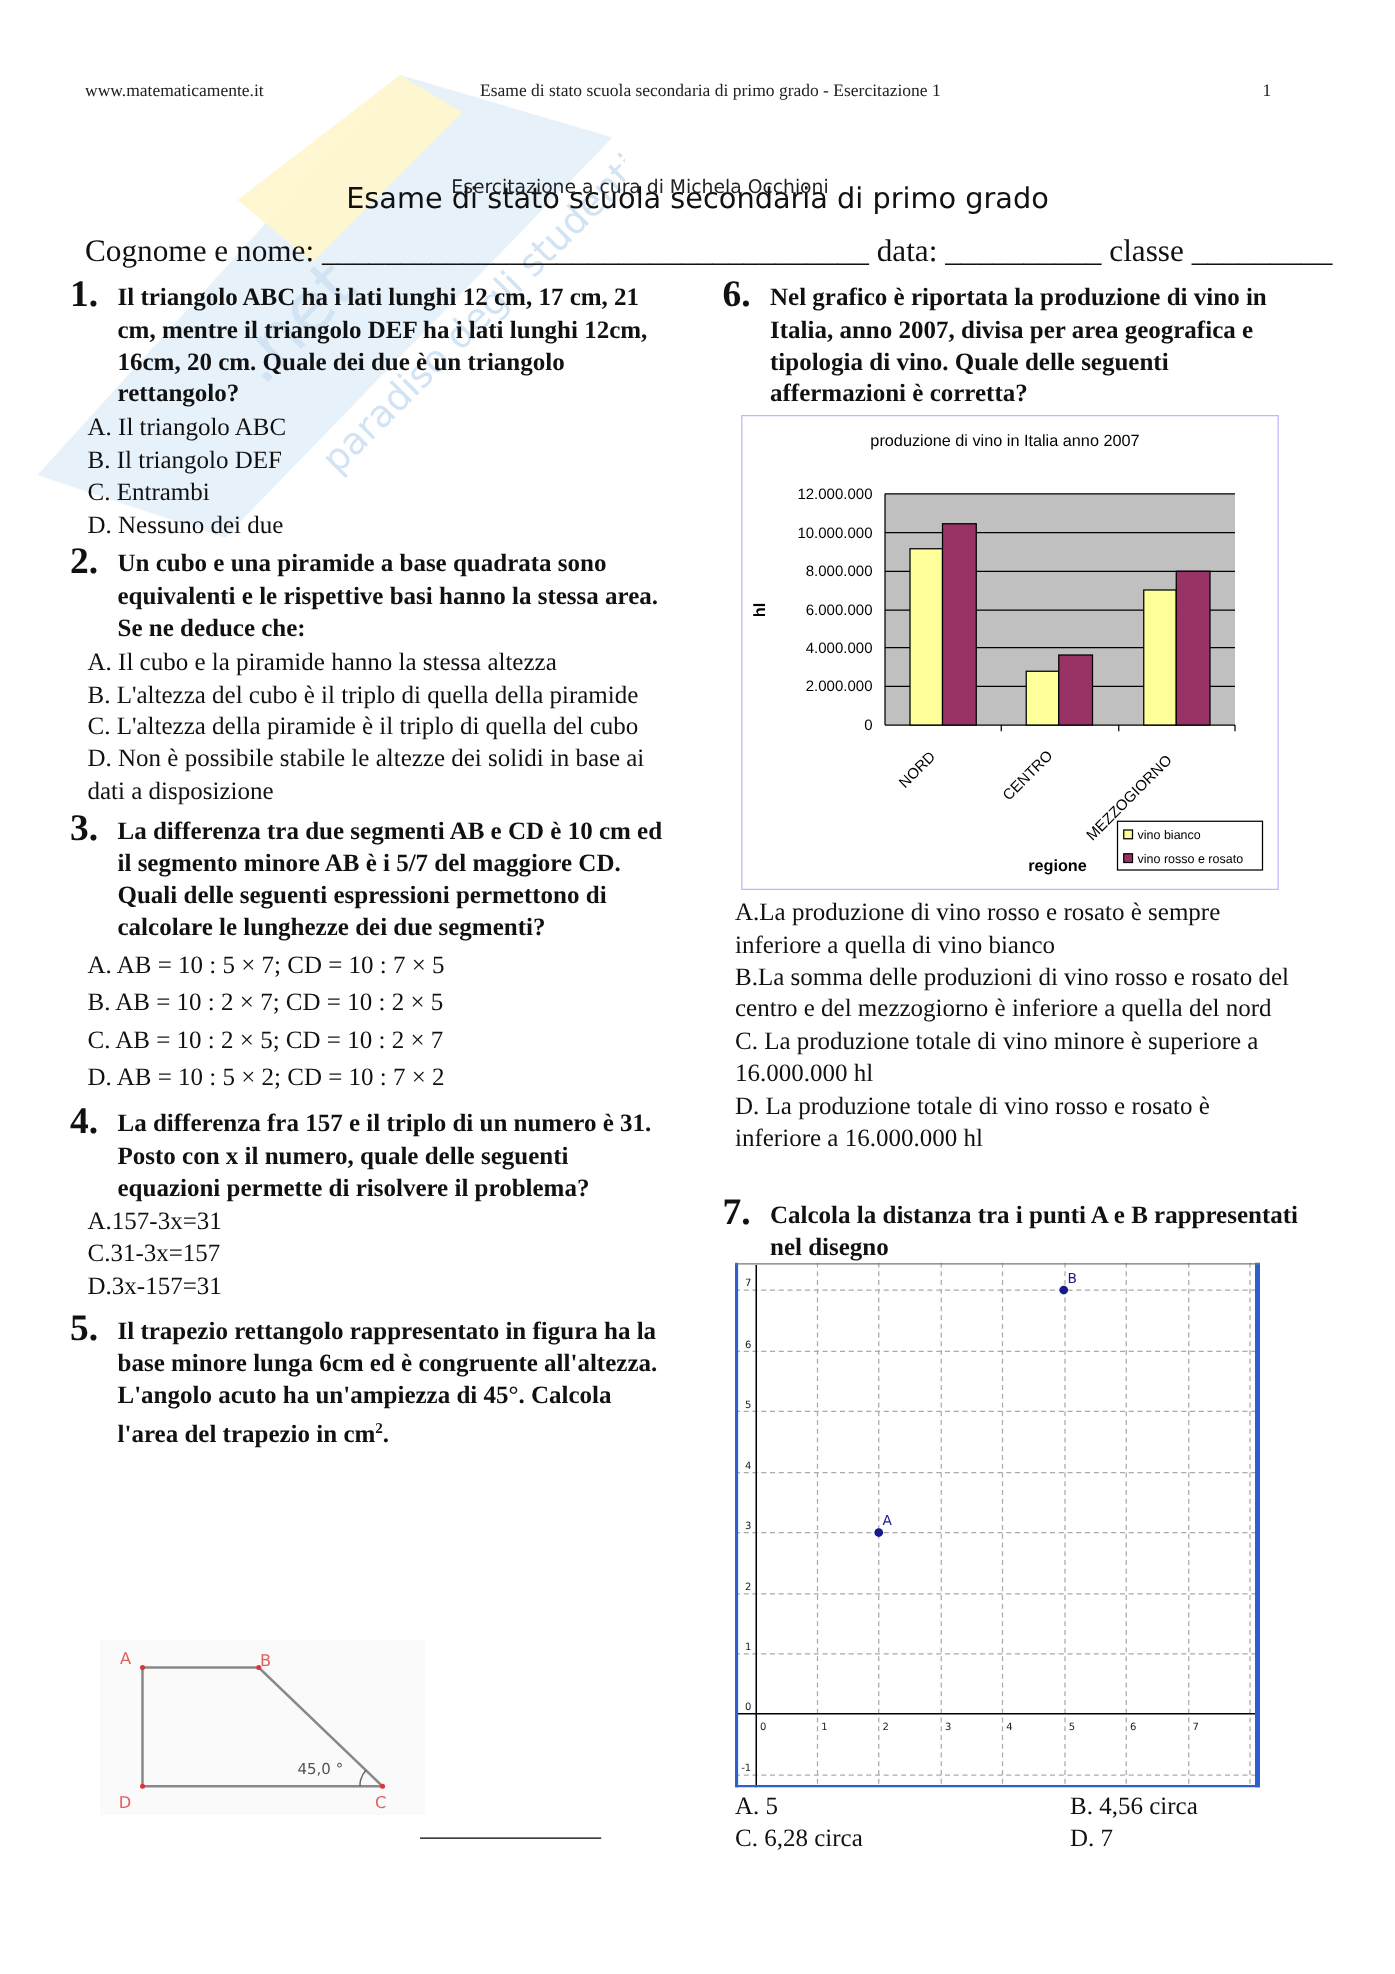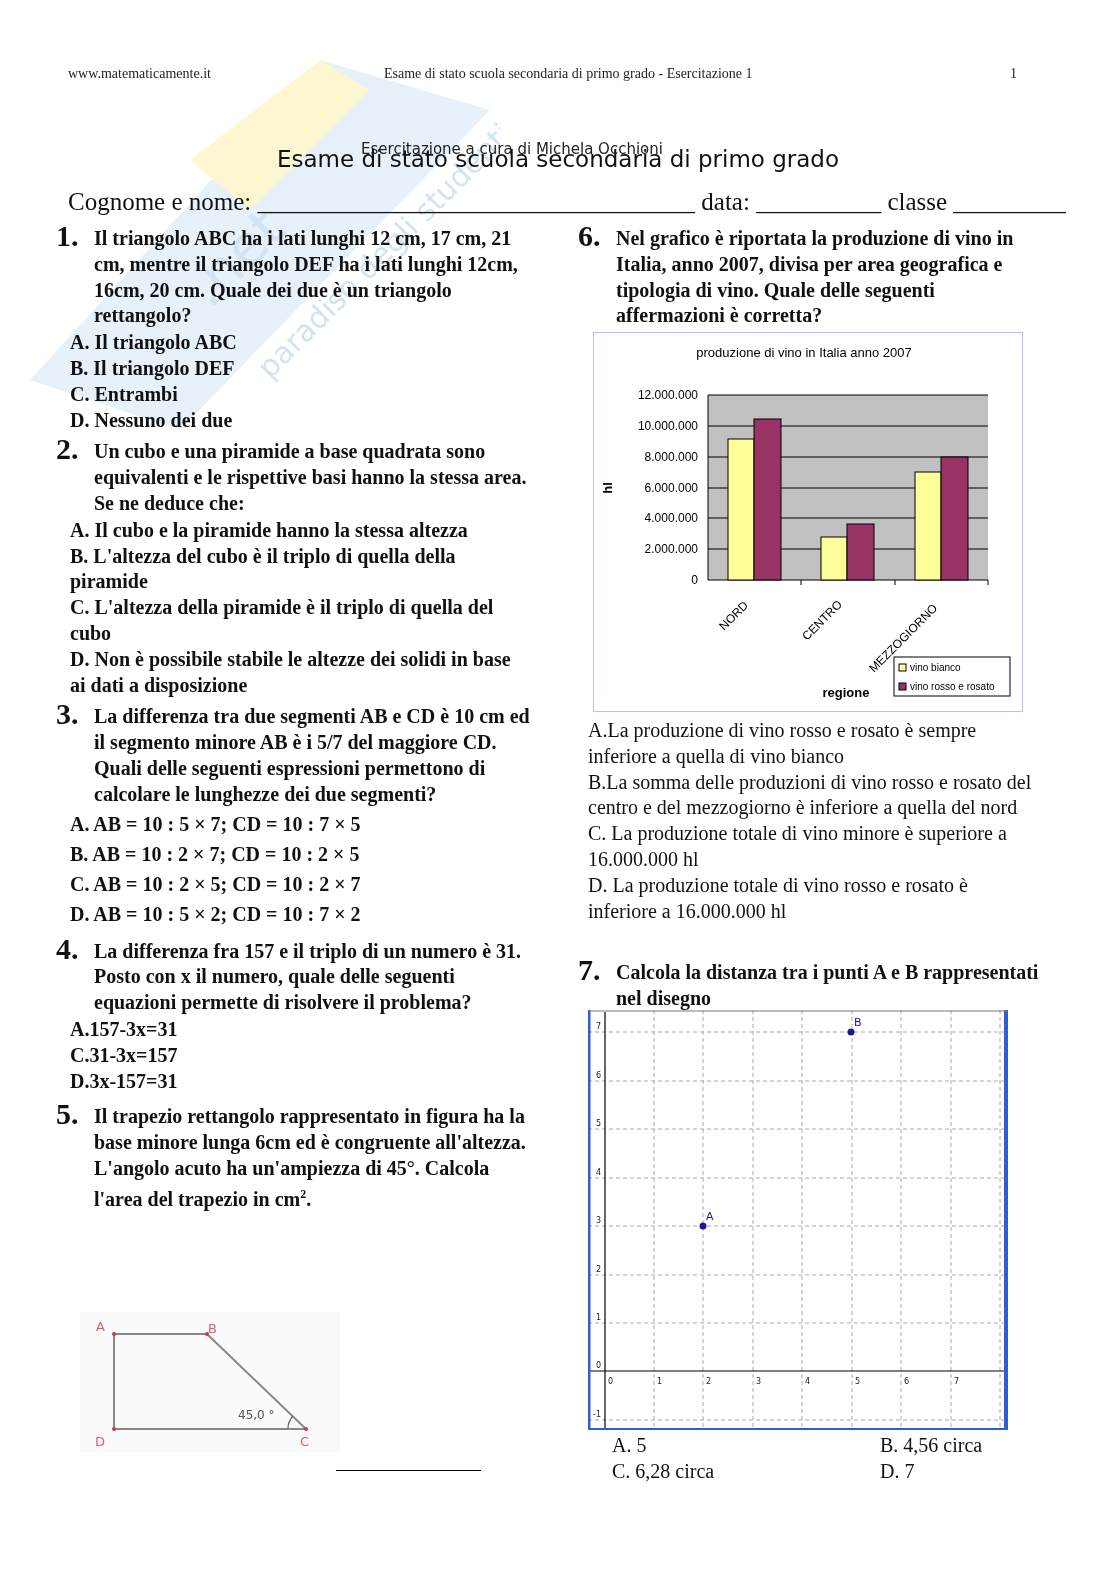--- a/index.html
+++ b/index.html
@@ -5,25 +5,25 @@
   html, body { margin: 0; padding: 0; background: #ffffff; }
   body { width: 1116px; height: 1579px; position: relative; overflow: hidden; font-family: "Liberation Serif", serif; color: #111; }
   .watermark { position: absolute; left: 20px; top: 50px; width: 480px; height: 380px; pointer-events: none; }
   .hdr { position: absolute; top: 66px; font-size: 14px; color: #222; }
   .title { position: absolute; top: 110px; left: 0; width: 1116px; text-align: center; font-family: "DejaVu Sans", sans-serif; font-size: 23px; color: #111; margin-top: 36px; }
   .subtitle { position: absolute; top: 140px; left: 0; width: 1024px; text-align: center; font-family: "DejaVu Sans", sans-serif; font-size: 15px; color: #222; }
   .name-line { position: absolute; top: 188px; left: 68px; font-size: 25px; white-space: pre; }
   .col { position: absolute; font-size: 20px; line-height: 25.8px; }
   .q { position: relative; padding-left: 32px; font-weight: bold; margin-bottom: 1px; }
   .qnum { position: absolute; left: -6px; top: -3px; font-size: 30px; font-weight: bold; }
-  .opt { padding-left: 8px; font-weight: bold; }
+  .opt { padding-left: 8px; }
   .chart-box { position: absolute; left: 593px; top: 332px; width: 428px; height: 378px; border: 1px solid #c4b5fd; background: #fff; }
   .plane-box { position: absolute; left: 588px; top: 1010px; width: 420px; height: 420px; }
   .ans-grid { position: absolute; left: 588px; top: 1432px; width: 420px; font-size: 20px; line-height: 26px; }
-  .ans-grid div { position: absolute; white-space: nowrap; margin-left: 24px; }
+  .ans-grid div { position: absolute; white-space: nowrap; }
   .trap-box { position: absolute; left: 80px; top: 1312px; width: 260px; height: 140px; }
   .answer-line { position: absolute; left: 336px; top: 1470px; width: 145px; border-top: 1px solid #000; }
 </style>
 </head>
 <body>
 
 <svg class="watermark" viewBox="0 0 480 380">
   <polygon points="10,330 300,10 470,60 160,380" fill="#e4eff9" opacity="0.9"></polygon>
   <polygon points="170,110 300,10 350,40 230,160" fill="#fff6cc" opacity="0.9"></polygon>
   <text x="190" y="260" font-family="DejaVu Sans, sans-serif" font-size="56" fill="#d2e3f4" transform="rotate(-45 190 260)">.net</text>

